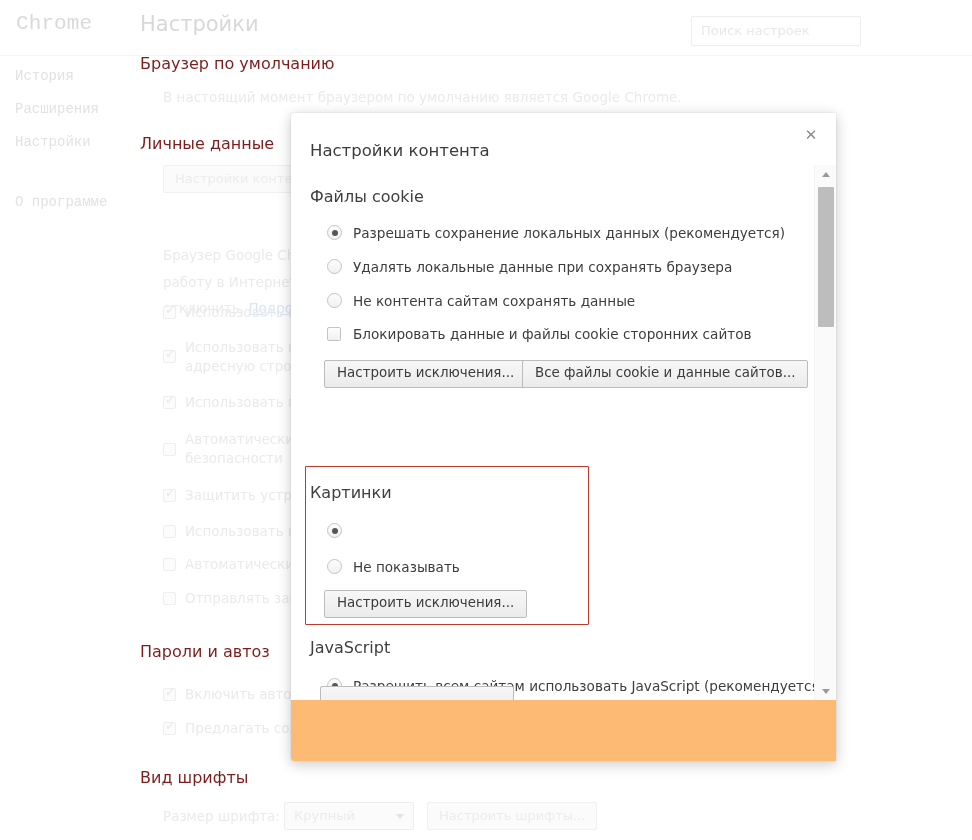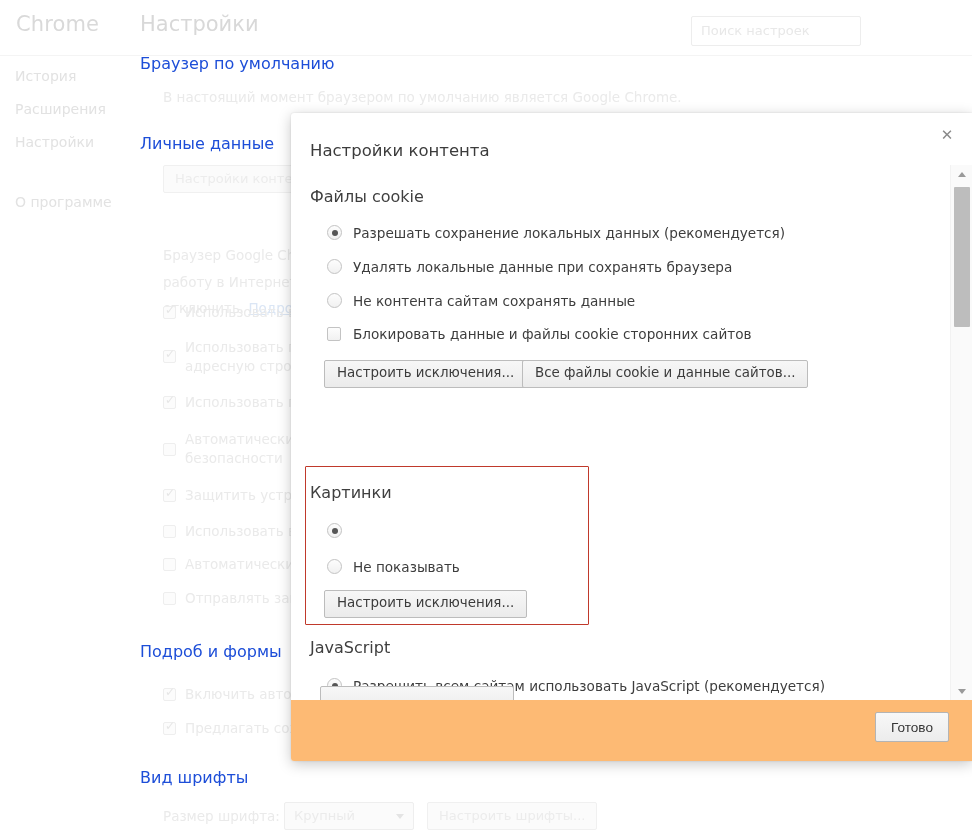--- a/index.html
+++ b/index.html
@@ -15,20 +15,21 @@
   #bg-page {
     position: absolute; inset: 0;
     background: #ffffff;
   }
 
   .sidebar {
     position: absolute;
     left: 0; top: 0;
     width: 133px; height: 840px;
     background: #ffffff;
+    font-family: Liberation Mono, monospace;
   }
   .brand {
     position: absolute;
     left: 16px; top: 12px;
     font-size: 21px;
     color: #d9d9d9;
     letter-spacing: .1px;
   }
   .side-item {
     position: absolute;
@@ -66,21 +67,21 @@
     position: absolute;
     left: 0; top: 55px;
     width: 972px; height: 1px;
     background: #f4f4f4;
   }
 
   .sec-title {
     position: absolute;
     left: 140px;
     font-size: 16px;
-    color: #1d4ed8;
+    color: #7f1d1d;
     white-space: nowrap;
   }
   .bg-text {
     position: absolute;
     left: 163px;
     font-size: 13.5px;
     color: #eaeaea;
     white-space: nowrap;
   }
   .bg-link { color: #dbe6f5; text-decoration: underline; }
@@ -138,21 +139,21 @@
     width: 0; height: 0;
     border-left: 4px solid transparent;
     border-right: 4px solid transparent;
     border-top: 5px solid #e4e4e4;
   }
 
   
   #modal {
     position: absolute;
     left: 291px; top: 113px;
-    width: 681px; height: 648px;
+    width: 545px; height: 648px;
     background: #ffffff;
     border-radius: 3px 0 0 3px;
     box-shadow: 0 3px 14px rgba(0,0,0,.22), 0 0 2px rgba(0,0,0,.12);
     overflow: hidden;
   }
 
   .modal-title {
     position: absolute;
     left: 19px; top: 28px;
     font-size: 16.5px;
@@ -357,21 +358,21 @@
 
   <div class="bg-chk" style="top:525px"></div>
   <div class="bg-chk-label" style="top:522px">Использовать в</div>
 
   <div class="bg-chk" style="top:558px"></div>
   <div class="bg-chk-label" style="top:555px">Автоматически</div>
 
   <div class="bg-chk" style="top:592px"></div>
   <div class="bg-chk-label" style="top:589px">Отправлять зап</div>
 
-  <div class="sec-title" style="top:642px">Подроб и формы</div>
+  <div class="sec-title" style="top:642px">Пароли и автоз</div>
   <div class="bg-chk on" style="top:688px"></div>
   <div class="bg-chk-label" style="top:685px">Включить автоз</div>
   <div class="bg-chk on" style="top:722px"></div>
   <div class="bg-chk-label" style="top:719px">Предлагать сох</div>
 
   <div class="sec-title" style="top:768px">Вид шрифты</div>
   <div class="bg-text" style="top:808px">Размер шрифта:</div>
   <div class="bg-select" style="top:802px">
     <span>Крупный</span>
     <span class="caret"></span>

